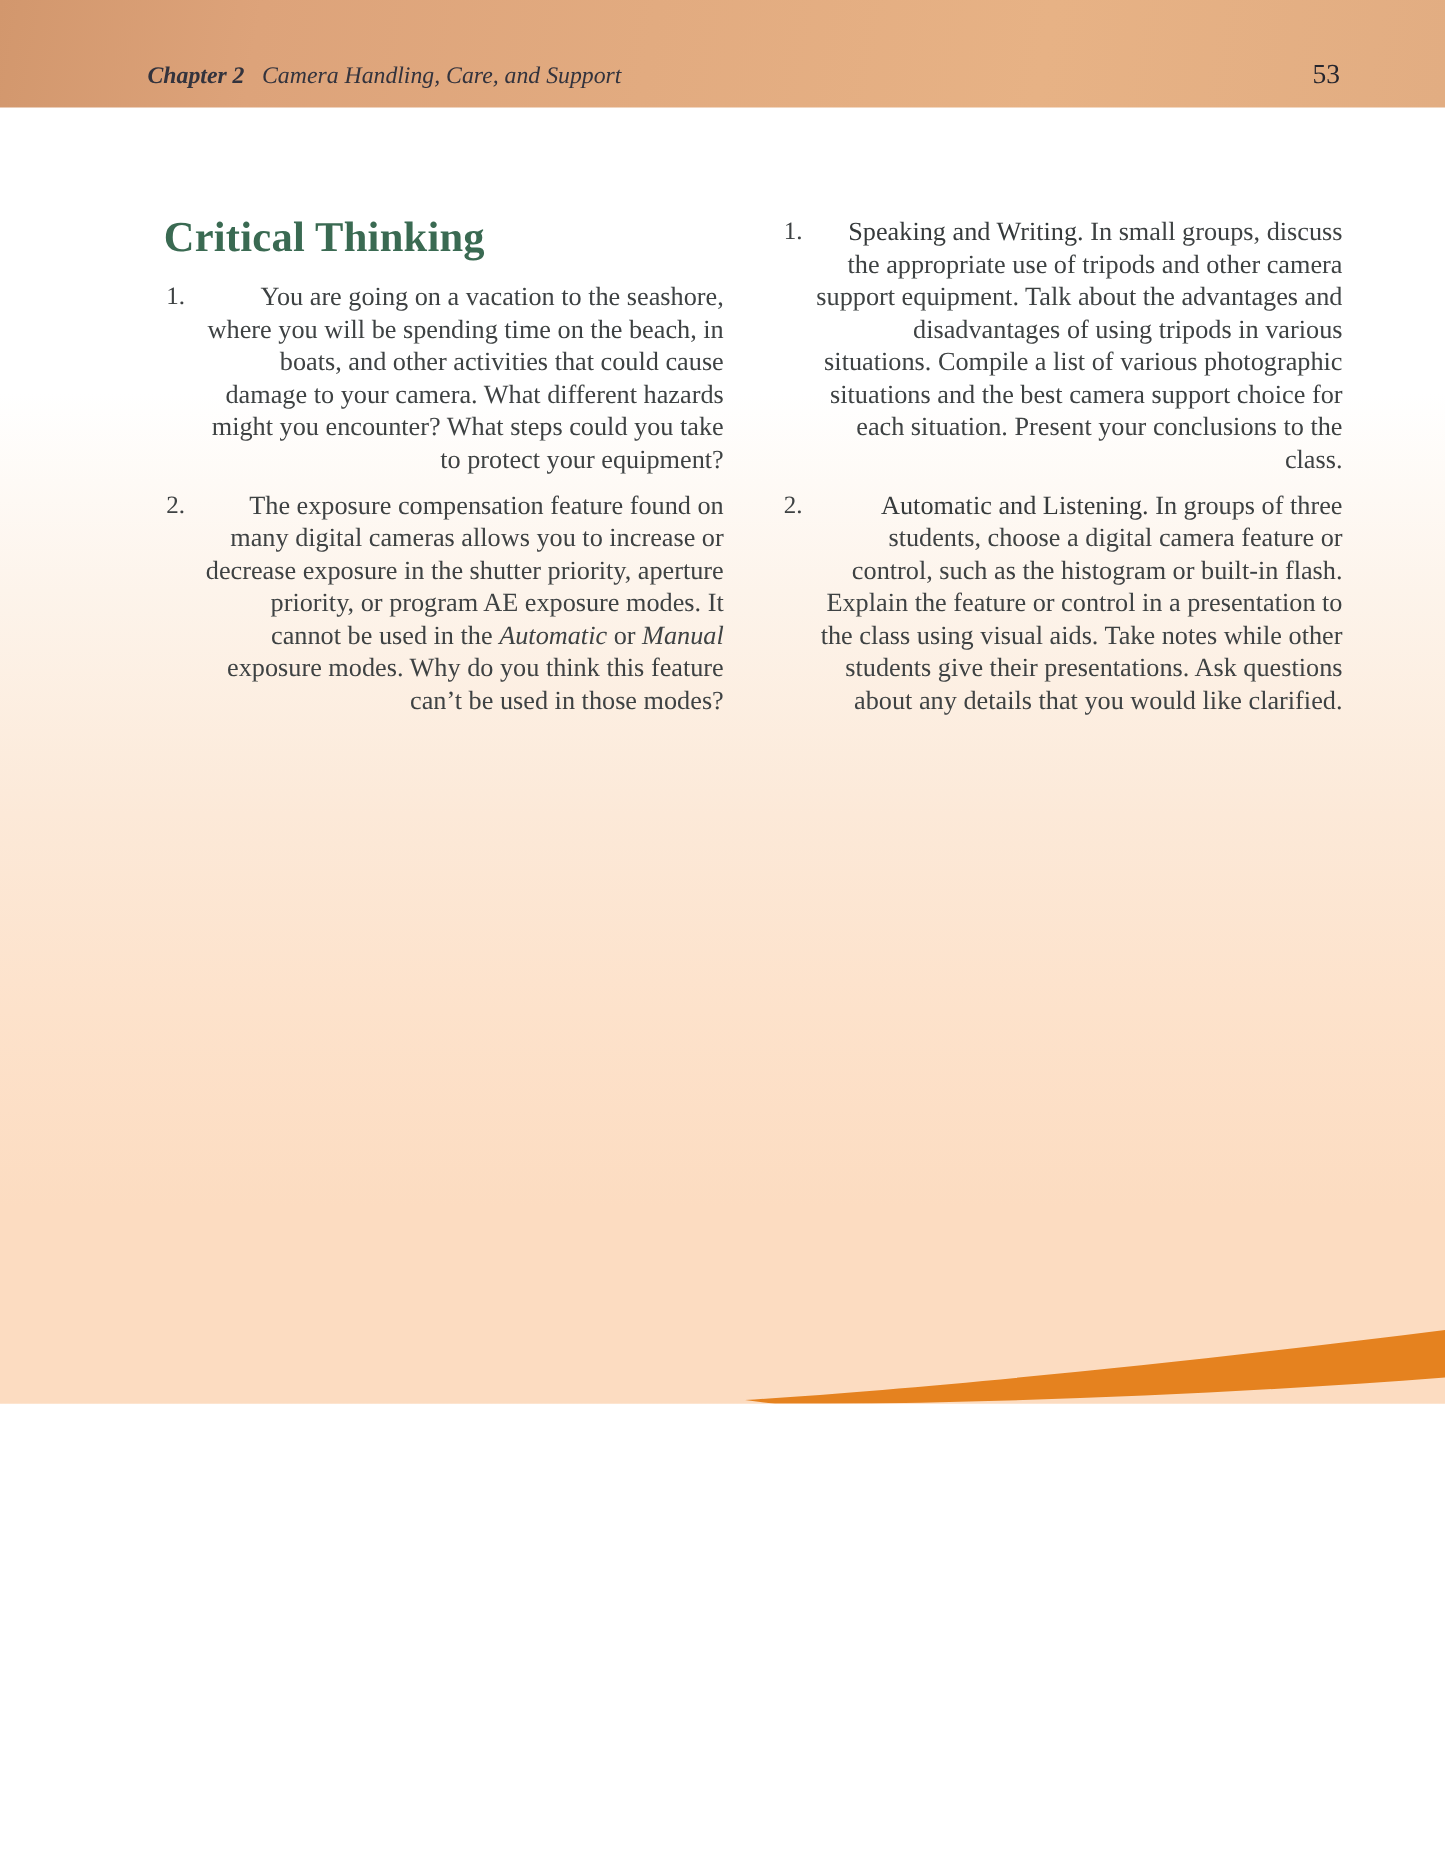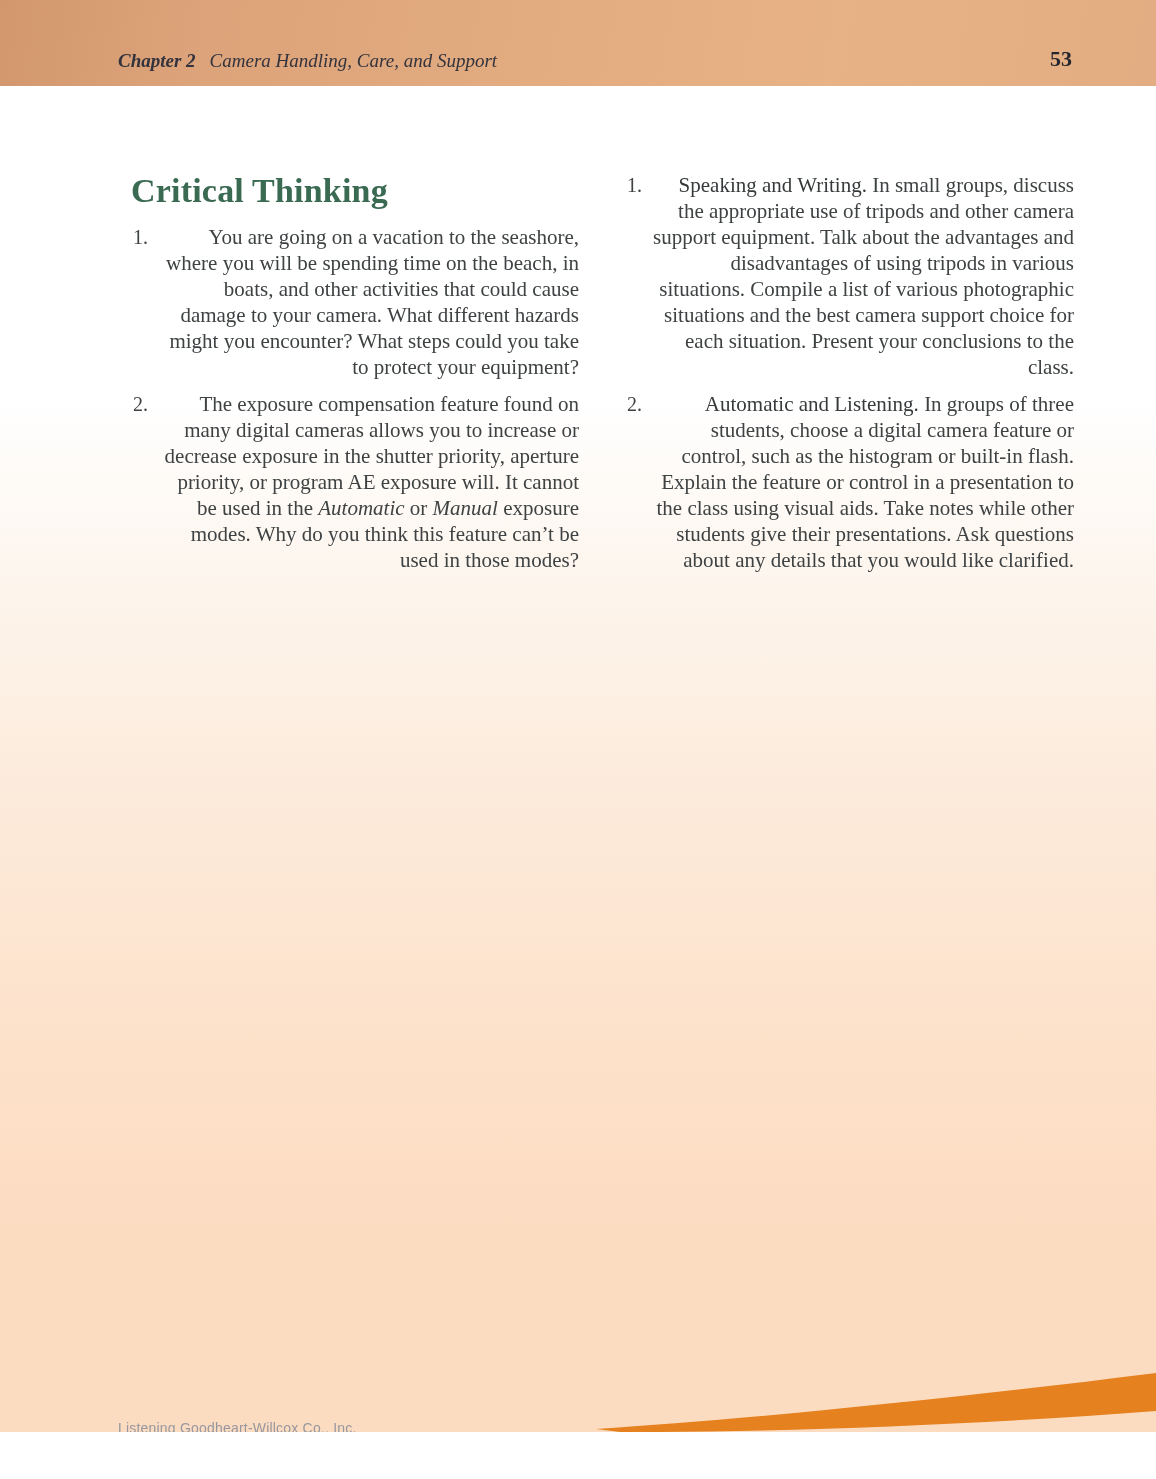--- a/index.html
+++ b/index.html
@@ -1,39 +1,39 @@
 <!DOCTYPE html>
 <html><head>
 <meta charset="utf-8">
 <style>
   html,body{margin:0;padding:0;}
   .page{
     position:relative;
-    width:1156px;height:1432px;
+    width:1156px;height:1123px;
     overflow:hidden;
     background:linear-gradient(180deg,
       #ffffff 0%, #ffffff 28%,
       #fdf4eb 42%, #fce9d8 58%,
       #fde2cb 72%, #fcdcc1 86%, #fcdcc1 100%);
     font-family:"Liberation Serif", serif;
   }
   
   .band{
     position:absolute;top:0;left:0;right:0;height:86px;
     background:linear-gradient(100deg,
       #d2976d 0%, #dda37a 18%, #e2ab80 45%, #e7b285 72%, #e2ad82 100%);
     display:flex;align-items:flex-end;justify-content:space-between;
     padding:0 84px 16px 118px;box-sizing:border-box;
   }
   .band .runhead{
     font-style:italic;color:#33333d;font-size:19px;line-height:1;
     white-space:nowrap;
   }
   .band .runhead .chap{font-weight:bold;margin-right:14px;}
-  .band .folio{font-weight:bold;font-size:22px;color:#26262e;line-height:1;}
+  .band .folio{font-weight:normal;font-size:22px;color:#26262e;line-height:1;}
   
   .content{
     position:absolute;top:148px;left:131px;right:82px;
     display:flex;gap:46px;margin-top:24px;
   }
   .col{flex:1;}
   .col.left{max-width:448px;}
   .col.right{max-width:449px;}
   h2.colhead{
     margin:0 0 14px 0;
@@ -80,21 +80,21 @@
   <div class="content">
     <div class="col left">
       <h2 class="colhead">Critical Thinking</h2>
       <div>
           <div class="li">
             <span class="num">1.</span>
             <p class="body"><span>You are going on a vacation to the seashore, where you will be spending time on the beach, in boats, and other activities that could cause damage to your camera. What different hazards might you encounter? What steps could you take to protect your equipment?</span></p>
           </div>
           <div class="li">
             <span class="num">2.</span>
-            <p class="body"><span>The exposure compensation feature found on many digital cameras allows you to increase or decrease exposure in the shutter priority, aperture priority, or program AE exposure will. It cannot be used in the </span><i>Automatic</i><span> or </span><i>Manual</i><span> exposure modes. Why do you think this feature can’t be used in those modes?</span></p>
+            <p class="body"><span>The exposure compensation feature found on many digital cameras allows you to increase or decrease exposure in the shutter priority, aperture priority, or program AE exposure modes. It cannot be used in the </span><i>Automatic</i><span> or </span><i>Manual</i><span> exposure modes. Why do you think this feature can’t be used in those modes?</span></p>
           </div>
         </div>
     </div>
     <div class="col right">
       <div>
           <div class="li">
             <span class="num">1.</span>
             <p class="body"><b>Speaking and Writing. </b><span>In small groups, discuss the appropriate use of tripods and other camera support equipment. Talk about the advantages and disadvantages of using tripods in various situations. Compile a list of various photographic situations and the best camera support choice for each situation. Present your conclusions to the class.</span></p>
           </div>
           <div class="li">

